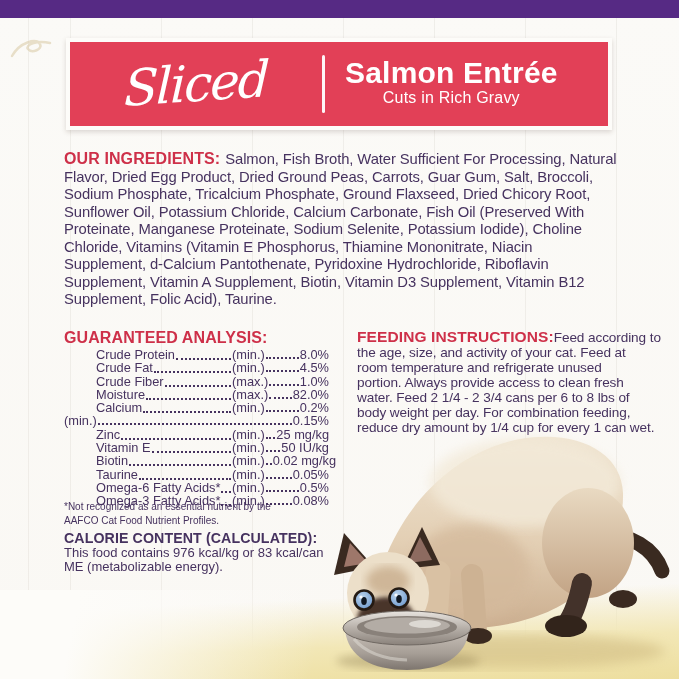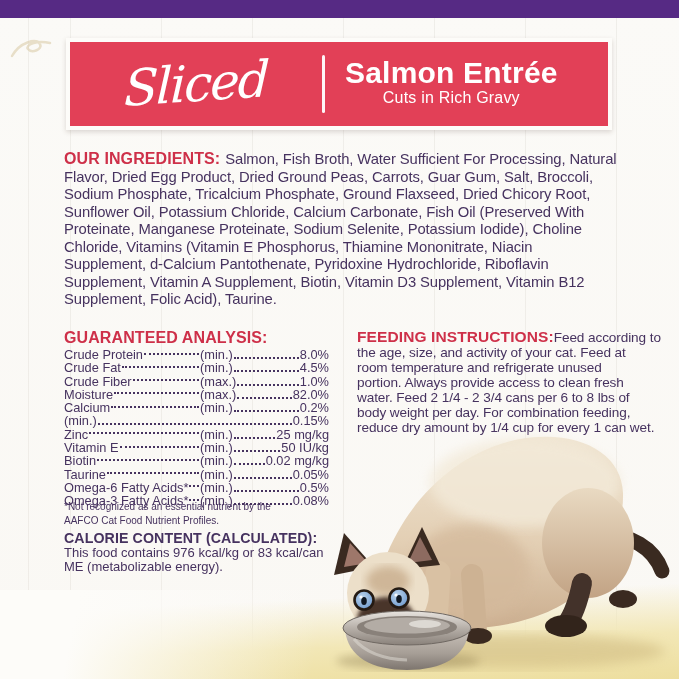--- a/index.html
+++ b/index.html
@@ -33,21 +33,21 @@
   .banner-title{font-size:30px;font-weight:bold;line-height:27px;letter-spacing:.2px;}
   .banner-sub{font-size:16px;font-weight:normal;line-height:24px;letter-spacing:.2px;text-align:center;}
   
   .redhead{color:#ce3049;font-weight:bold;text-align:center;}
   .ing{position:absolute;left:64px;top:150px;width:586px;font-size:14.8px;line-height:17.5px;letter-spacing:-.1px;}
   .ing .redhead{font-size:16px;margin-right:5px;letter-spacing:.1px;}
   .tline{white-space:nowrap;}
   .ga-head{position:absolute;left:64px;top:329px;font-size:16px;letter-spacing:.1px;}
   .ga-rows{position:absolute;left:64px;top:347px;width:265px;font-size:12.8px;}
   .ga-row{display:flex;align-items:baseline;height:13.3px;white-space:nowrap;}
-  .ga-left{display:flex;align-items:center;width:136px;flex:0 0 136px;}
+  .ga-left{display:flex;align-items:flex-end;width:136px;flex:0 0 136px;margin-left:32px;}
   .dots{flex:1 1 auto;border-bottom:2px dotted #46325f;margin:0 1px 2px 1px;min-width:6px;}
   .ga-value{text-align:right;}
   .footnote{position:absolute;left:64px;top:500px;font-size:10px;line-height:13.8px;}
   .cal{position:absolute;left:64px;top:531px;font-size:13px;line-height:13.8px;}
   .cal .calhead{font-weight:bold;font-size:14.2px;letter-spacing:.1px;line-height:15px;}
   .feed{position:absolute;left:357px;top:329px;width:302px;font-size:13.6px;line-height:15px;letter-spacing:-.1px;}
   .feed .redhead{font-size:15.5px;letter-spacing:.1px;}
   
   .floor{
     position:absolute;left:-60px;top:598px;width:800px;height:190px;

